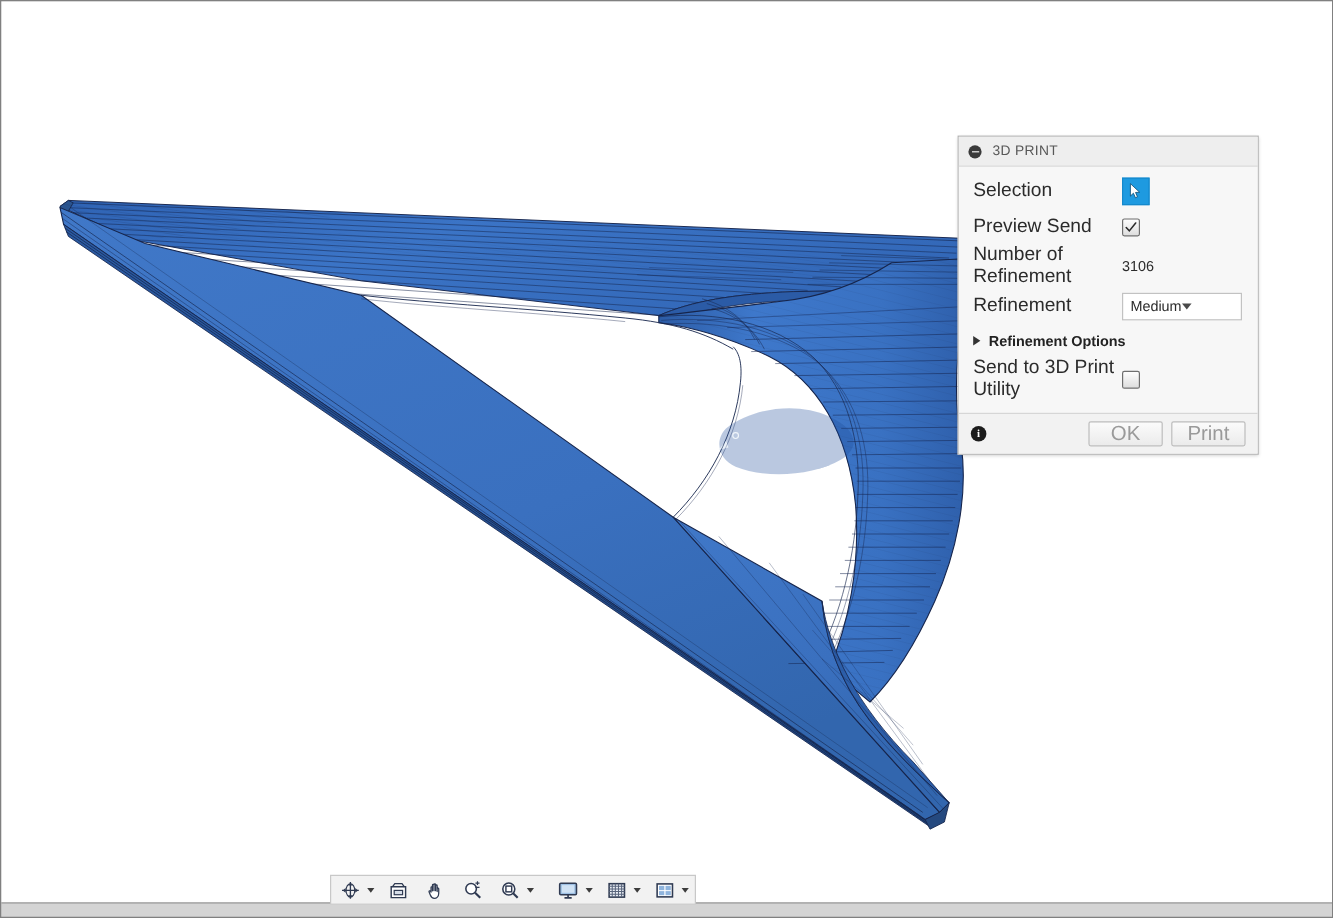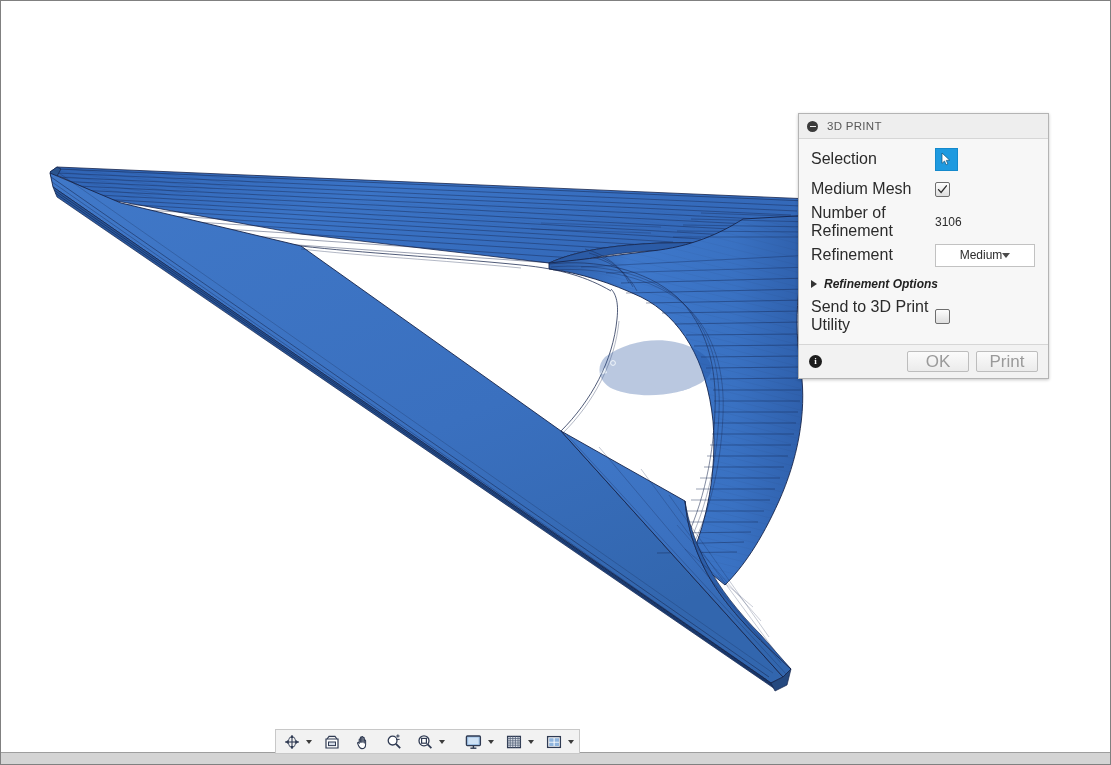--- a/index.html
+++ b/index.html
@@ -160,39 +160,38 @@
   }
 
   .combo {
     width: 100px;
     height: 23px;
     background: #ffffff;
     border: 1px solid #c2c2c2;
     display: flex;
     align-items: center;
     padding: 0 6px;
-    justify-content: center;
+    justify-content: flex-start;
     cursor: default;
   }
   .combo-text { font-size: 12px; color: #2b2b2b; }
   .combo-caret {
     width: 0; height: 0;
     border-left: 4px solid transparent;
     border-right: 4px solid transparent;
     border-top: 5px solid #4a4a4a;
   }
 
   .section {
     display: flex;
     align-items: center;
     padding: 0 12px;
     min-height: 28px;
     gap: 7px;
     cursor: default;
-    font-style: italic;
   }
   .section-label {
     font-size: 12px;
     font-weight: bold;
     color: #222222;
   }
   .tri-right {
     width: 0; height: 0;
     border-top: 4.5px solid transparent;
     border-bottom: 4.5px solid transparent;
@@ -573,21 +572,21 @@
       <div class="row">
         <span class="row-label">Selection</span>
         <div class="sel-button">
           <svg width="13" height="14" viewBox="0 0 13 14">
             <path d="M2,1 L2,11.4 L4.5,9 L6.2,12.8 L7.9,12 L6.3,8.4 L9.7,8.2 Z" fill="#ffffff" stroke="#0d4f76" stroke-width="0.7"></path>
           </svg>
         </div>
       </div>
 
       <div class="row">
-        <span class="row-label">Medium Mesh</span>
+        <span class="row-label">Preview Send</span>
         <div class="checkbox">
           <svg width="11" height="11" viewBox="0 0 11 11">
             <path d="M1.5,5.6 L4.1,8.4 L9.4,1.8" fill="none" stroke="#2b2b2b" stroke-width="1.3" stroke-linecap="round"></path>
           </svg>
         </div>
       </div>
 
       <div class="row">
         <span class="row-label">Number of Refinement</span>
         <span class="row-value">3106</span>

